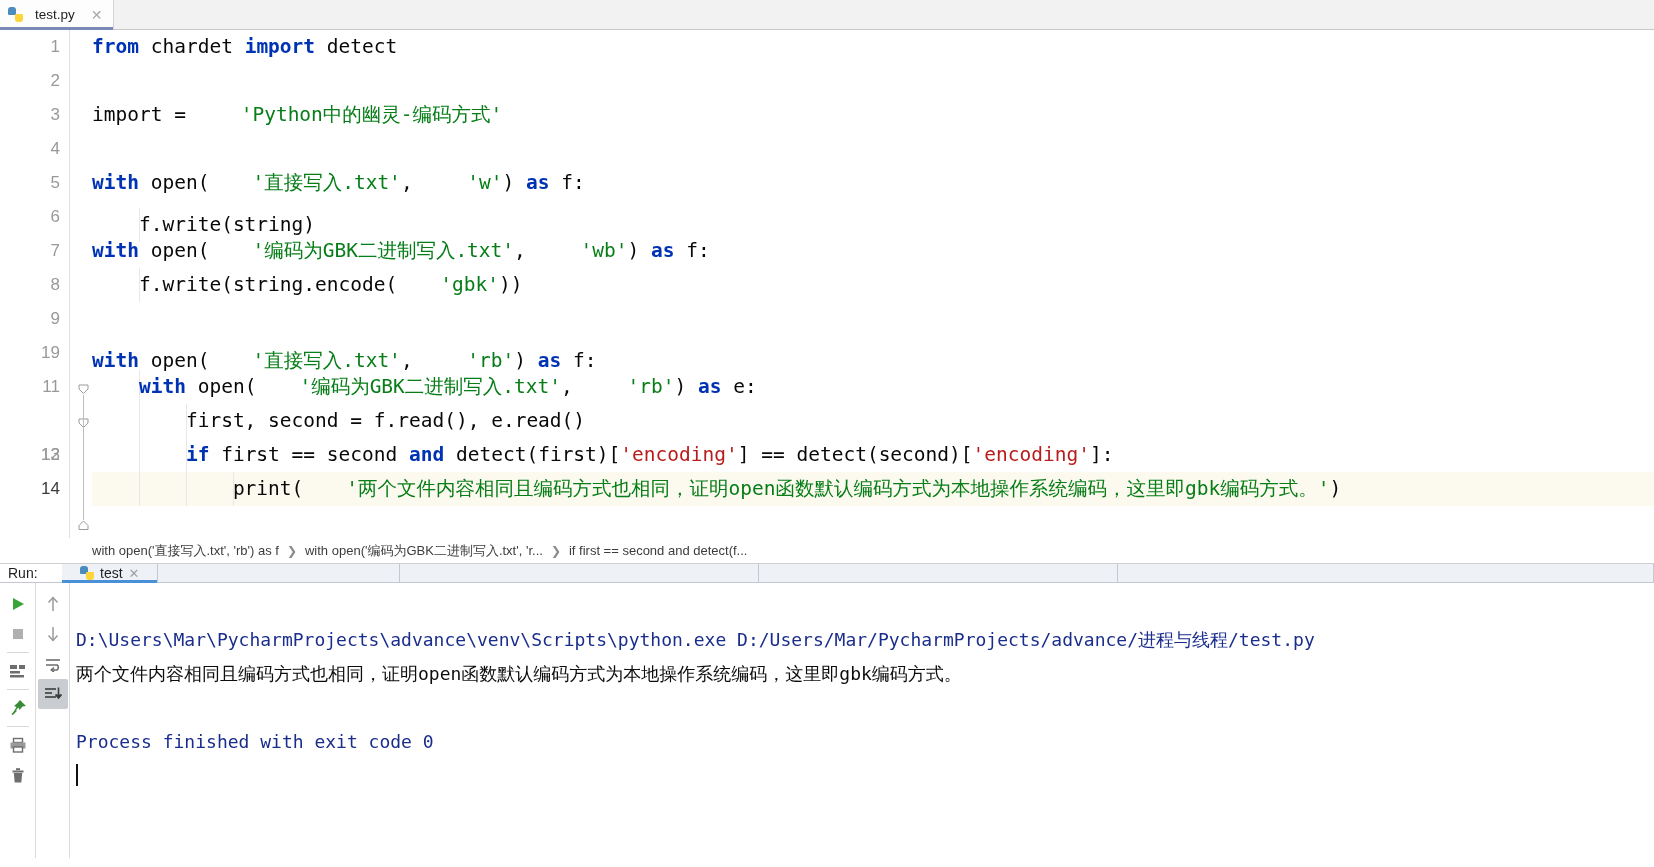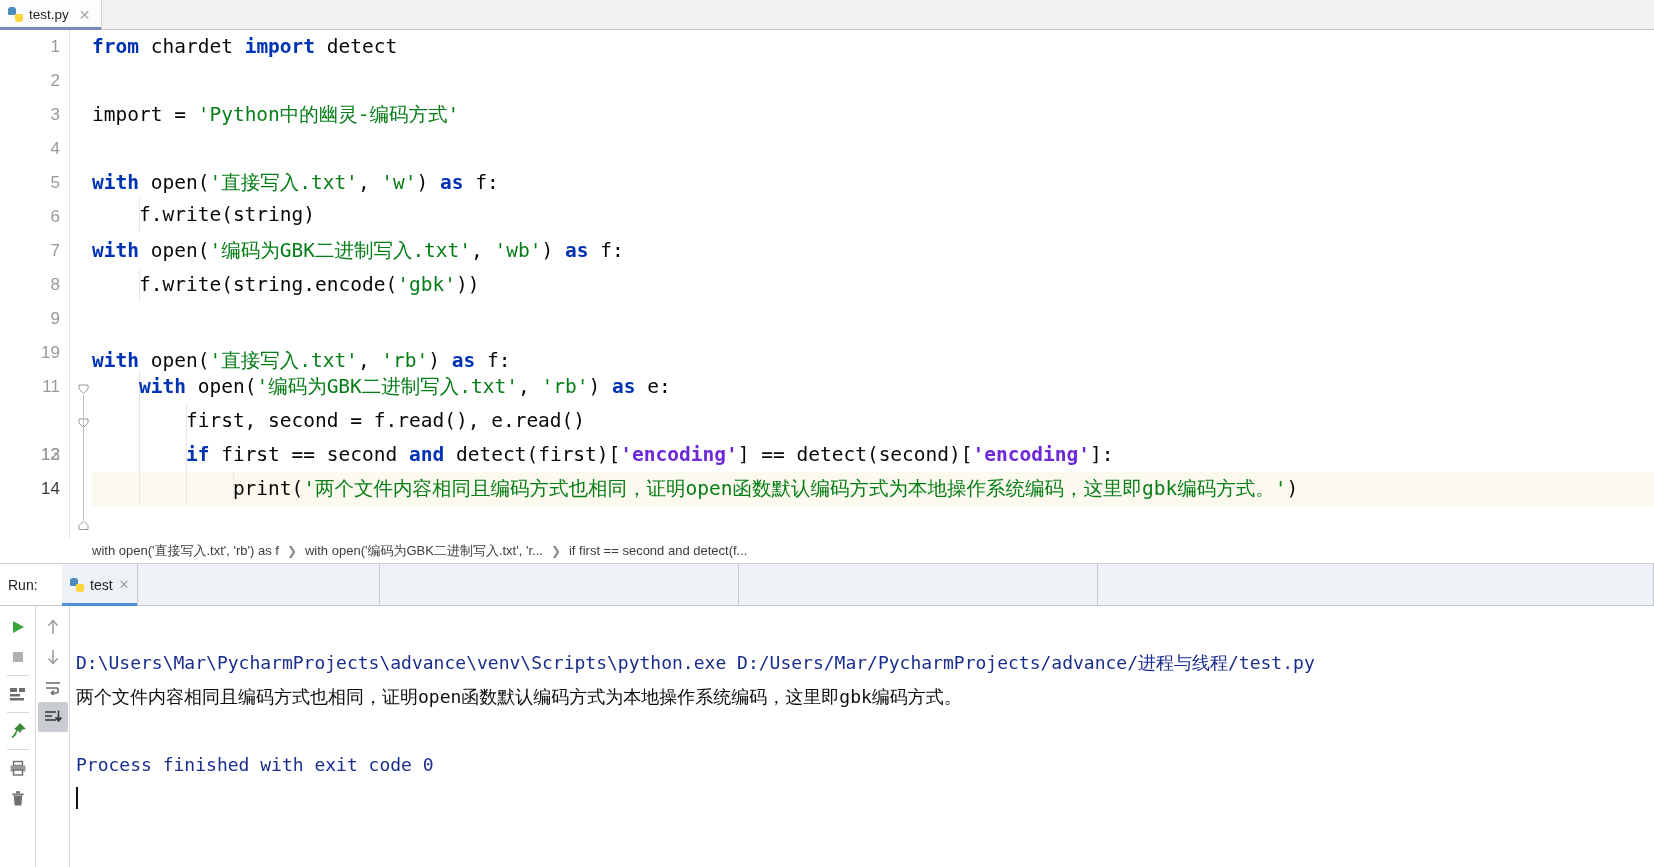--- a/index.html
+++ b/index.html
@@ -12,21 +12,21 @@
   }
   #app { position: relative; width: 1654px; height: 867px; background:#fff; }
 
   
   .tabbar {
     height: 30px; background: #f2f2f2;
     border-bottom: 1px solid #c9c9c9;
     display: flex; align-items: stretch;
   }
   .tab {
-    display: flex; align-items: center; gap: 6px;
+    display: flex; align-items: center; gap: 12px;
     padding: 0 10px 0 8px;
     background: #fdfdfd;
     border-right: 1px solid #d4d4d4;
     position: relative;
     font-size: 13.5px; color: #1f1f1f;
   }
   .tab.active::after {
     content:""; position:absolute; left:0; right:0; bottom:-1px;
     height: 3px; background:#7a8ab8;
   }
@@ -68,23 +68,23 @@
     text-align: right; padding-right: 10px;
     height:34px; line-height:34px;
     color:#999999; font-size: 17px;
     font-family: "Liberation Sans", sans-serif;
   }
   .ln.current { color:#3c3c3c; }
   .row-hl { position:absolute; left:0; right:0; height:34px; background:#fcfaef; }
 
   
   .kw   { color:#0033b3; font-weight:bold; }
-  .str  { color:#067d17; }
+  .str  { color:#067d17;margin-left:43px; }
   .txt  { color:#080808; }
-  .dictkey { color:#6d28d9; font-weight:bold; }
+  .dictkey { color:#b91c1c; font-weight:normal; }
 
   
   .iguide { position:absolute; top:0; height:34px; width:1px; background:#e8e8e8; }
 
   
   .fold {
     position:absolute; left:8px; width:11px; height:11px;
     color:#9a9a9a; font-size:10px; line-height:11px; text-align:center;
   }
   .fold-line { position:absolute; left:13px; width:1px; background:#bdbdbd; }
@@ -96,32 +96,32 @@
     padding-left: 92px; gap: 8px;
     font-size: 13px; color:#3c3c3c;
     border-bottom: 1px solid #cfcfcf;
   }
   .crumb { white-space:nowrap; }
   .crumb-sep { color:#8a8a8a; font-size: 12px; }
 
   
   .runpanel { position:relative; height: 303px; background:#ffffff; }
   .run-header {
-    height: 42px; background:#eef1f6;
+    height: 19px; background:#eef1f6;
     display:flex; align-items:stretch;
     border-bottom:1px solid #c3c8d2;
   }
   .run-label {
     width:62px; display:flex; align-items:center;
     padding-left:8px; font-size:14px; color:#1f1f1f;
     background:#ffffff;
   }
   .run-tab {
     display:flex; align-items:center; gap:6px;
-    padding: 0 8px; font-size:14px; color:#1f1f1f;
+    padding: 0 18px; font-size:14px; color:#1f1f1f;
     background:#eef1f6; position:relative;
     border-right:1px solid #c3c8d2;
   }
   .run-tab.active::after {
     content:""; position:absolute; left:0; right:0; bottom:-1px; height:3px; background:#4a90d9;
   }
   .run-tab .py-icon { width:14px; height:14px; }
   .run-tab-close { color:#a0a0a0; font-size:13px; }
   .run-header-spacer { flex:1; display:flex; }
   .hdr-cell { border-right:1px solid #c3c8d2; }
@@ -191,21 +191,21 @@
           <path d="M1 9.5 H10 V5.5 L5.5 1 L1 5.5 Z" fill="#ffffff" stroke="#9a9a9a" stroke-width="1"></path>
         </svg>
       </div>
     </div>
     <div class="code-area" id="code-area">
         <div class="line" style="position: absolute; top: 0px; left: 0px; right: 0px;"><span style="position: relative;"><span class="kw">from</span><span class="txt"> chardet </span><span class="kw">import</span><span class="txt"> detect</span></span></div>
         <div class="line" style="position: absolute; top: 34px; left: 0px; right: 0px;"><span style="position: relative;"></span></div>
         <div class="line" style="position: absolute; top: 68px; left: 0px; right: 0px;"><span style="position: relative;"><span class="txt">import </span><span class="txt">= </span><span class="str">'Python中的幽灵-编码方式'</span></span></div>
         <div class="line" style="position: absolute; top: 102px; left: 0px; right: 0px;"><span style="position: relative;"></span></div>
         <div class="line" style="position: absolute; top: 136px; left: 0px; right: 0px;"><span style="position: relative;"><span class="kw">with</span><span class="txt"> open(</span><span class="str">'直接写入.txt'</span><span class="txt">, </span><span class="str">'w'</span><span class="txt">) </span><span class="kw">as</span><span class="txt"> f:</span></span></div>
-        <div class="line" style="position: absolute; top: 168px; left: 0px; right: 0px;"><div class="iguide" style="left: 46.88px;"></div><span style="position: relative;"><span class="txt">    f.write(string)</span></span></div>
+        <div class="line" style="position: absolute; top: 178px; left: 0px; right: 0px;"><div class="iguide" style="left: 46.88px;"></div><span style="position: relative;"><span class="txt">    f.write(string)</span></span></div>
         <div class="line" style="position: absolute; top: 204px; left: 0px; right: 0px;"><span style="position: relative;"><span class="kw">with</span><span class="txt"> open(</span><span class="str">'编码为GBK二进制写入.txt'</span><span class="txt">, </span><span class="str">'wb'</span><span class="txt">) </span><span class="kw">as</span><span class="txt"> f:</span></span></div>
         <div class="line" style="position: absolute; top: 238px; left: 0px; right: 12px;"><div class="iguide" style="left: 46.88px;"></div><span style="position: relative;"><span class="txt">    f.write(string.encode(</span><span class="str">'gbk'</span><span class="txt">))</span></span></div>
         <div class="line" style="position: absolute; top: 272px; left: 0px; right: 0px;"><span style="position: relative;"></span></div>
         <div class="line" style="position: absolute; top: 314px; left: 0px; right: 0px;"><span style="position: relative;"><span class="kw">with</span><span class="txt"> open(</span><span class="str">'直接写入.txt'</span><span class="txt">, </span><span class="str">'rb'</span><span class="txt">) </span><span class="kw">as</span><span class="txt"> f:</span></span></div>
         <div class="line" style="position: absolute; top: 340px; left: 0px; right: 0px;"><div class="iguide" style="left: 46.88px;"></div><span style="position: relative;"><span class="txt">    </span><span class="kw">with</span><span class="txt"> open(</span><span class="str">'编码为GBK二进制写入.txt'</span><span class="txt">, </span><span class="str">'rb'</span><span class="txt">) </span><span class="kw">as</span><span class="txt"> e:</span></span></div>
         <div class="line" style="position: absolute; top: 374px; left: 0px; right: 0px;"><div class="iguide" style="left: 46.88px;"></div><div class="iguide" style="left: 93.76px;"></div><span style="position: relative;"><span class="txt">        first, second = f.read(), e.read()</span></span></div>
         <div class="line" style="position: absolute; top: 408px; left: 0px; right: 0px;"><div class="iguide" style="left: 46.88px;"></div><div class="iguide" style="left: 93.76px;"></div><span style="position: relative;"><span class="txt">        </span><span class="kw">if</span><span class="txt"> first == second </span><span class="kw">and</span><span class="txt"> detect(first)[</span><span class="dictkey">'encoding'</span><span class="txt">] == detect(second)[</span><span class="dictkey">'encoding'</span><span class="txt">]:</span></span></div>
         <div class="row-hl" style="top: 442px;"></div>
         <div class="line" style="position: absolute; top: 442px; left: 0px; right: 0px;"><div class="iguide" style="left: 46.88px;"></div><div class="iguide" style="left: 93.76px;"></div><div class="iguide" style="left: 140.64px;"></div><span style="position: relative;"><span class="txt">            print(</span><span class="str">'两个文件内容相同且编码方式也相同，证明open函数默认编码方式为本地操作系统编码，这里即gbk编码方式。'</span><span class="txt">)</span></span></div>
       </div>

